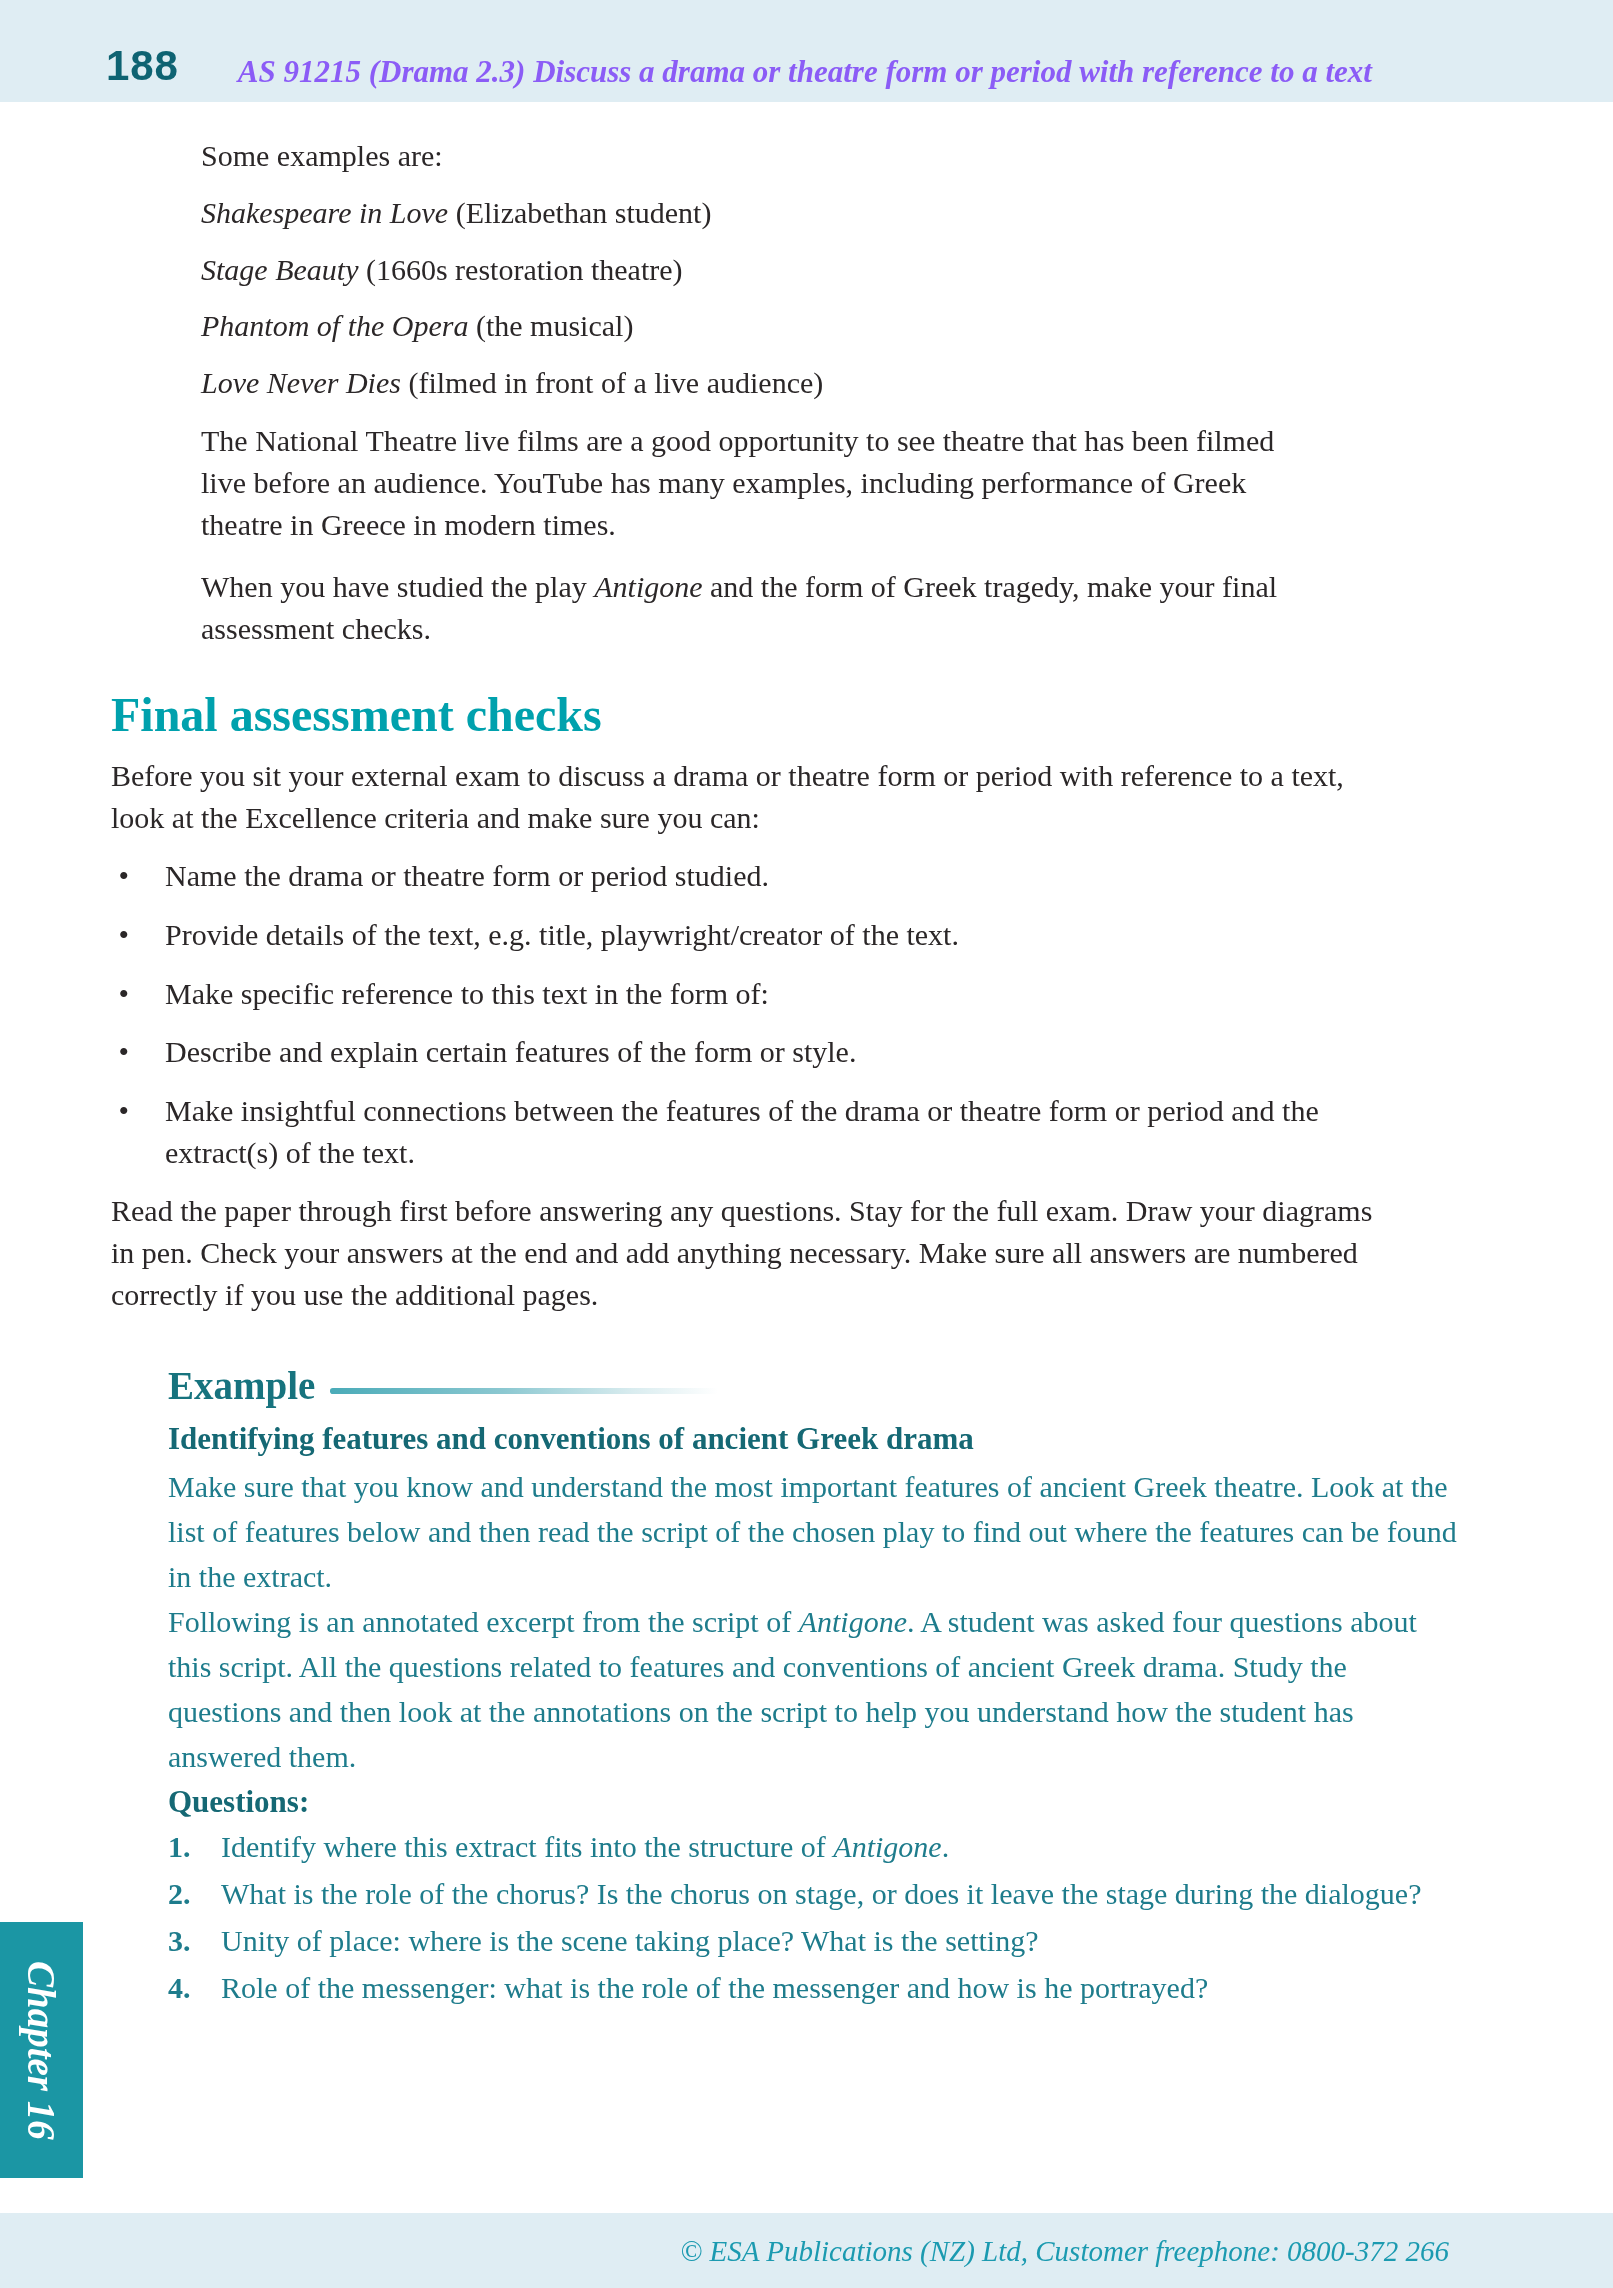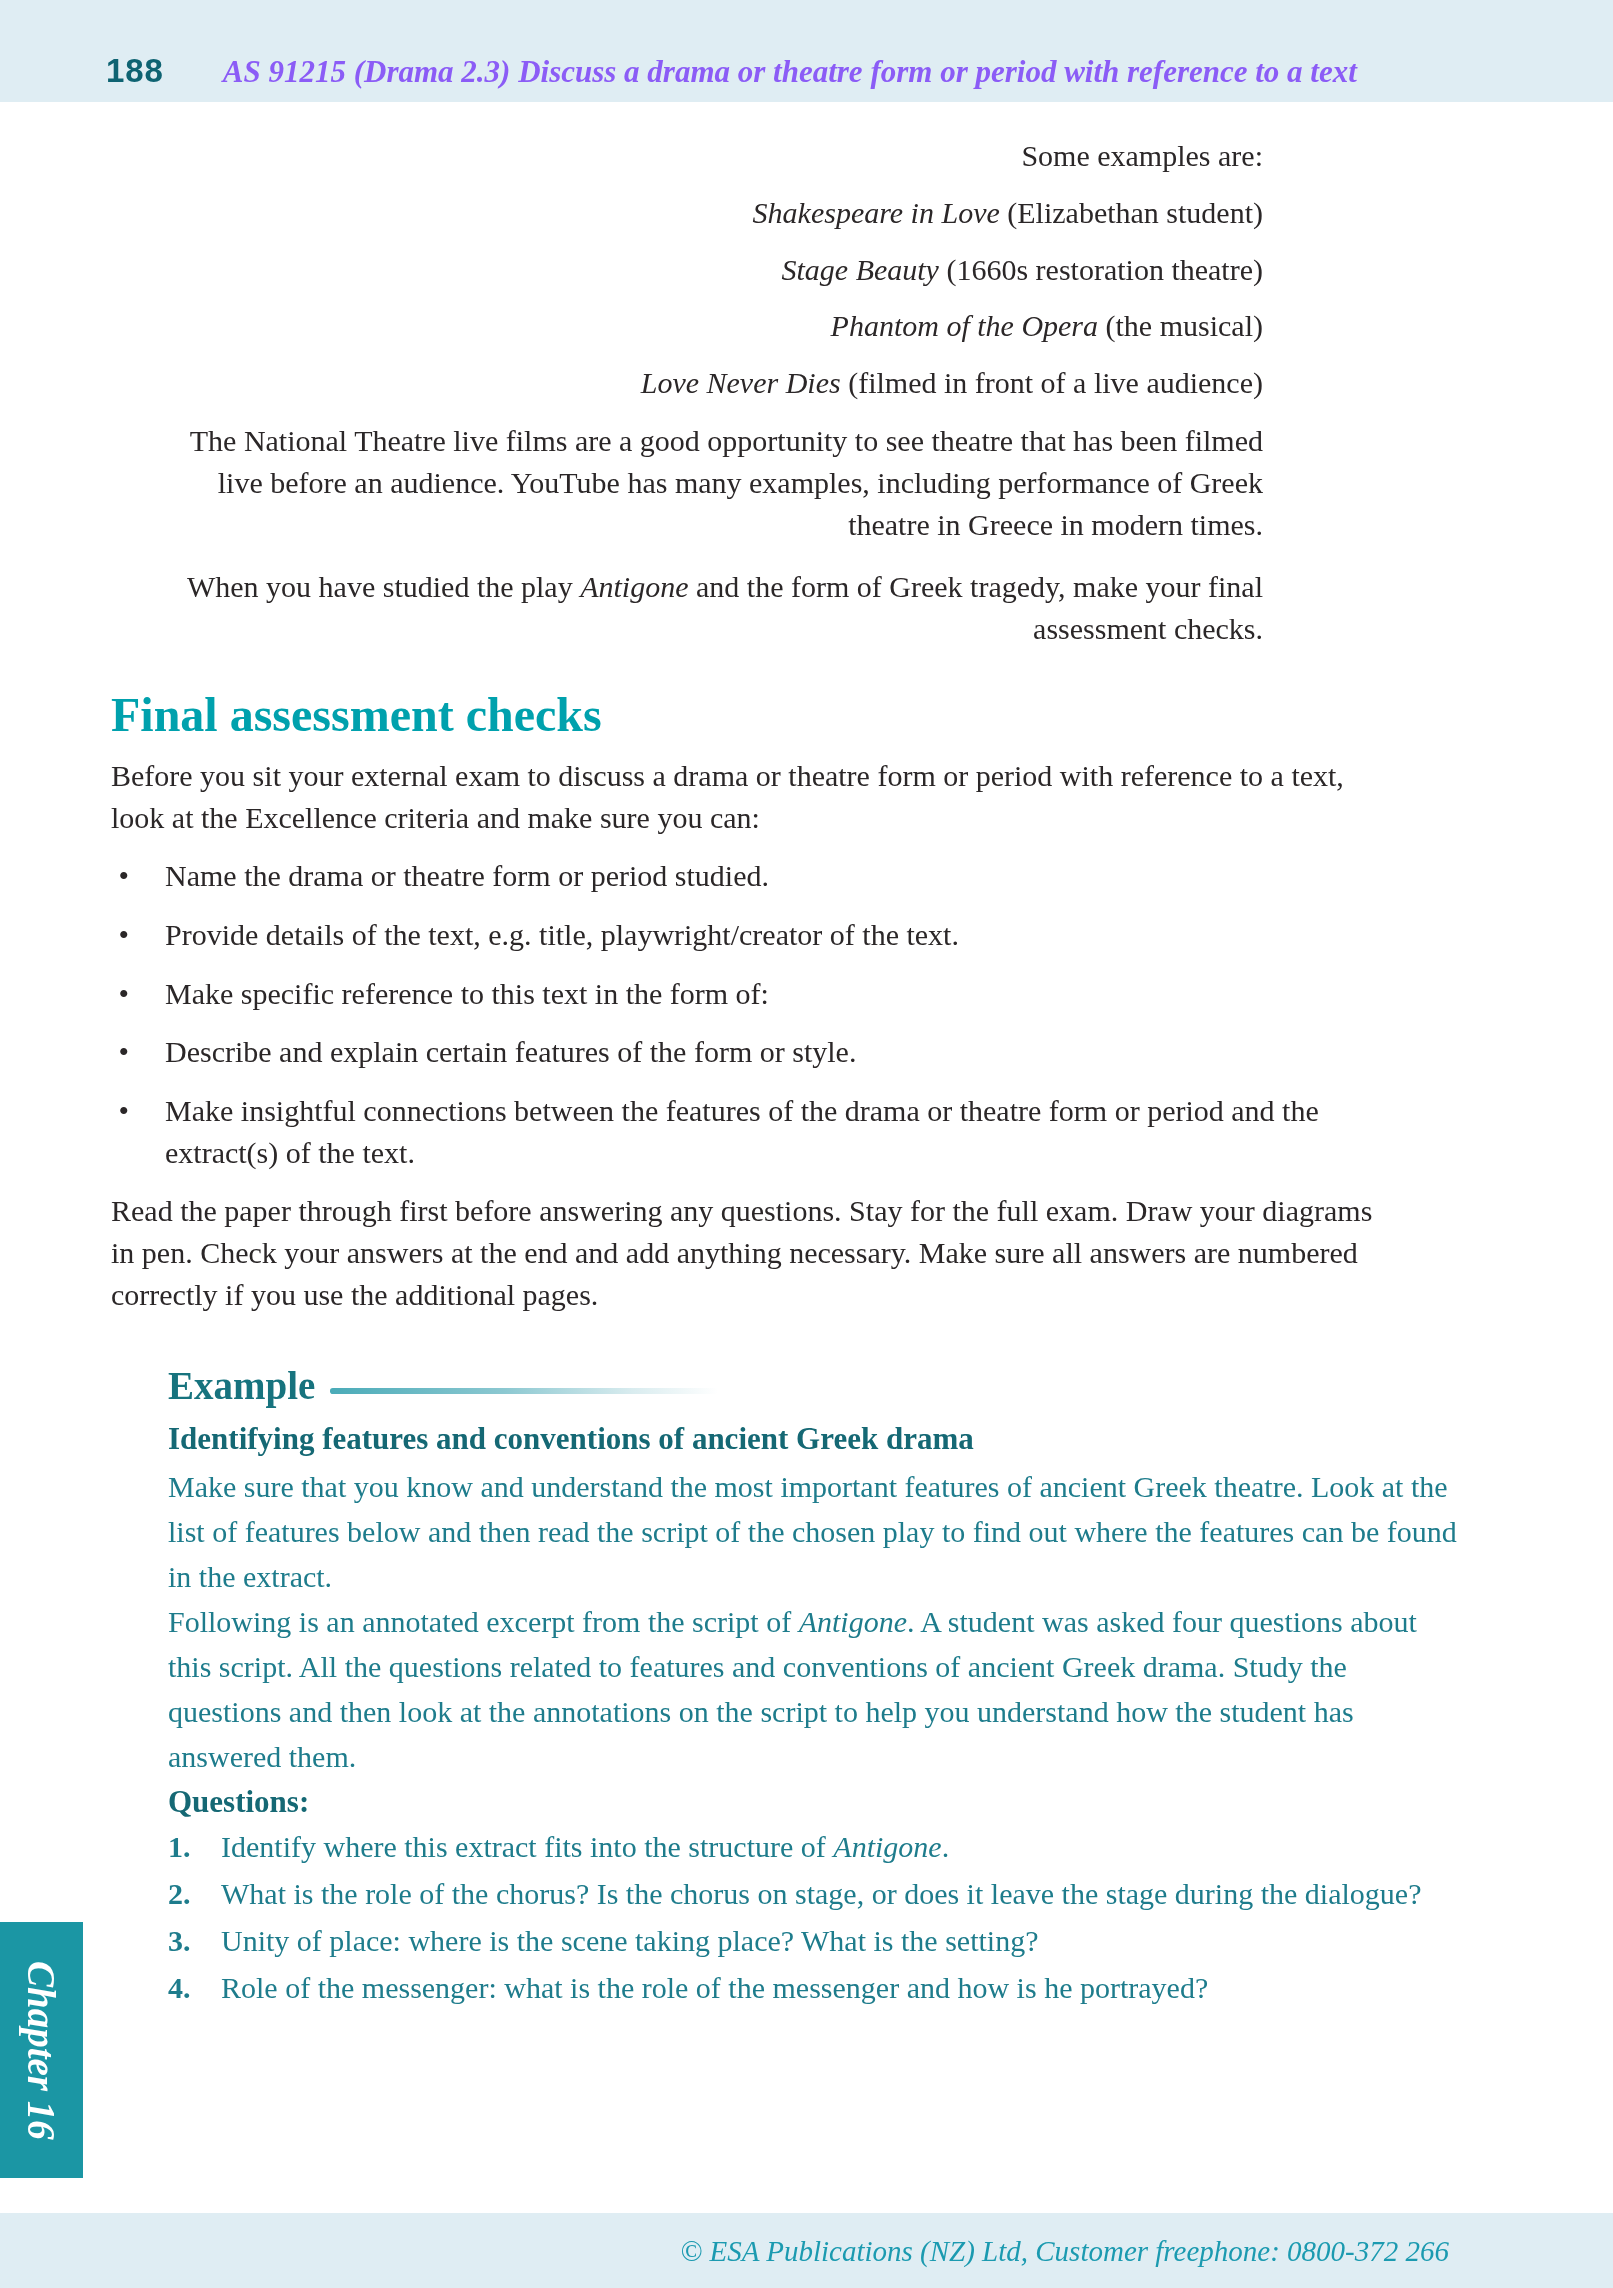--- a/index.html
+++ b/index.html
@@ -21,21 +21,21 @@
     height: 102px;
     background: #dfedf3;
     box-sizing: border-box;
     display: flex;
     align-items: flex-end;
     padding: 0 0 14.8px 106px;
   }
   .page-number {
     font-family: "Liberation Sans", sans-serif;
     font-weight: bold;
-    font-size: 33px;
+    font-size: 42px;
     color: #0e6372;
     letter-spacing: 0.9px;
     line-height: 1;
   }
   .header-title {
     margin-left: 59px;
     font-style: italic;
     font-weight: bold;
     font-size: 31px;
     color: #8b5cf6;
@@ -45,21 +45,21 @@
   
   .content {
     position: absolute;
     top: 102px;
     left: 111px;
     width: 1311px;
   }
   p { margin: 0; }
   .body-text { font-size: 30px; line-height: 42px; color: #2b2728; }
 
-  .intro { margin-left: 44px; width: 1108px; text-align: right; }
+  .intro { margin-left: 90px; width: 1108px; }
   .intro .lead { margin-top: 33px; }
   .film-line { margin-top: 14.8px; }
   .para-national { margin-top: 15.7px; }
   .para-when { margin-top: 20px; }
   .it { font-style: italic; }
 
   .h1 {
     margin: 37px 0 0 0;
     font-size: 48px;
     line-height: 55px;

